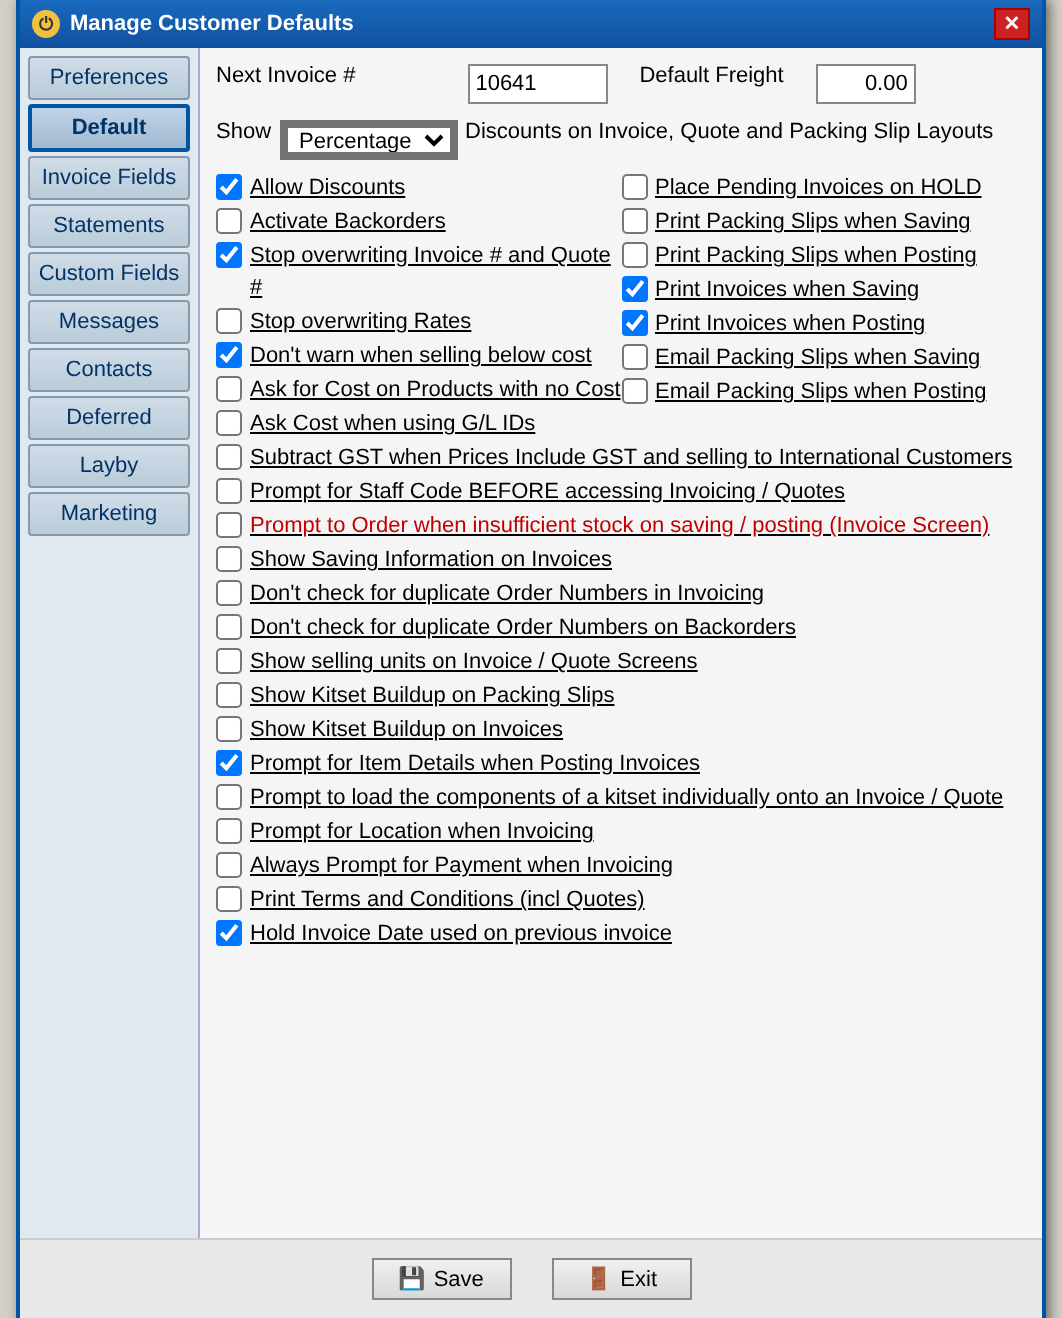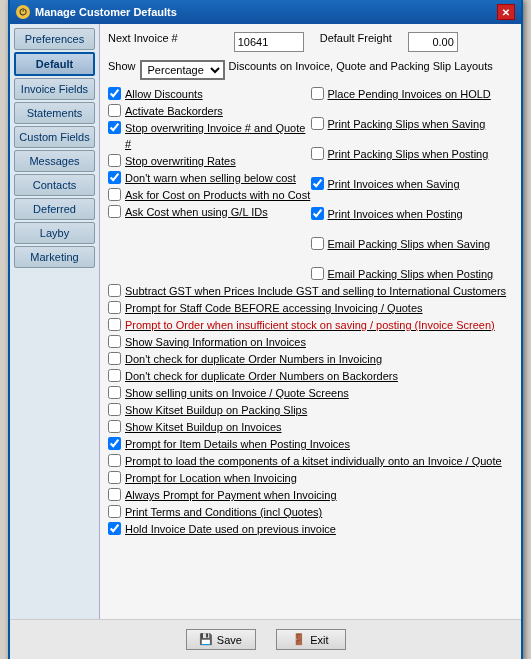--- a/index.html
+++ b/index.html
@@ -109,21 +109,21 @@
       font-size: 11px;
       height: 20px;
     }
     .show-row {
       display: flex;
       gap: 4px;
       margin-bottom: 6px;
       font-size: 11px;
     }
     .show-select {
-      border: 2px solid #737373;
+      border: 4px solid #737373;
       background: white;
       font-size: 11px;
       padding: 0 2px;
       height: 20px;
     }
     .checkboxes-area {
       display: flex;
       flex-direction: column;
       gap: 1px;
     }
@@ -147,21 +147,21 @@
     .col-left {
       flex: 1;
       display: flex;
       flex-direction: column;
       gap: 1px;
     }
     .col-right {
       flex: 1;
       display: flex;
       flex-direction: column;
-      gap: 14px;
+      gap: 1px;
     }
     .full-width {
       width: 100%;
     }
     .footer {
       display: flex;
       justify-content: center;
       gap: 20px;
       padding: 6px;
       background: #e8e8e8;

